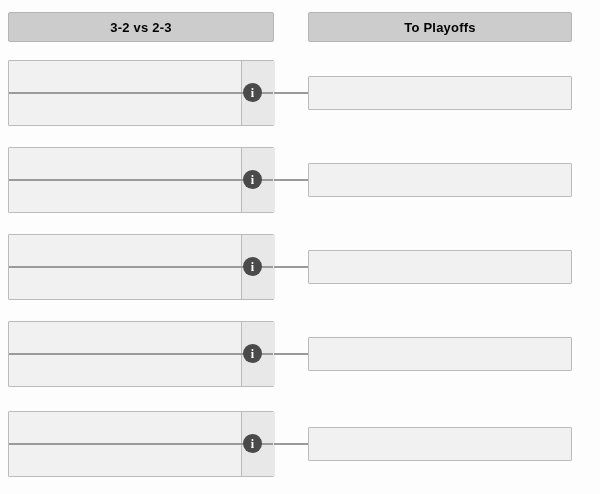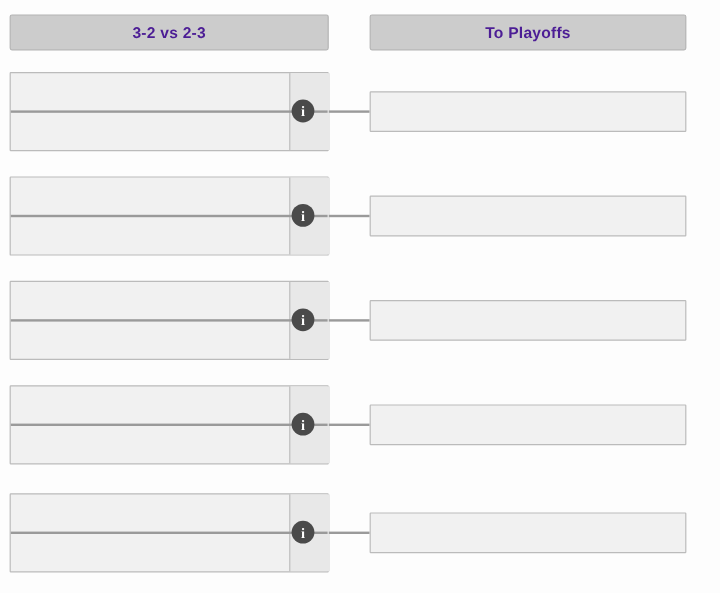--- a/index.html
+++ b/index.html
@@ -24,21 +24,21 @@
     height: 494px;
   }
 
   
   .round-header {
     position: absolute;
     height: 30px;
     background: #cccccc;
     border: 1px solid #b4b4b4;
     border-radius: 2px;
-    color: #4c1d95;
+    color: #000000;
     font-size: 13px;
     font-weight: bold;
     display: flex;
     align-items: center;
     justify-content: center;
     letter-spacing: 0.2px;
   }
   #header-round-1 { left: 8px;   top: 12px; width: 266px; }
   #header-round-2 { left: 308px; top: 12px; width: 264px; }
 

